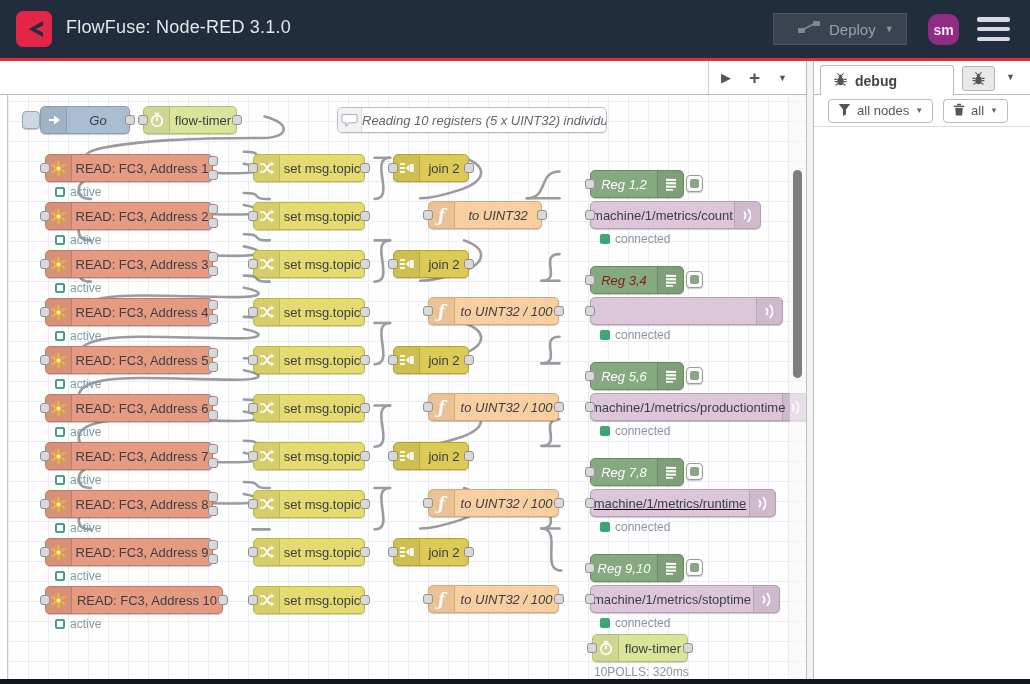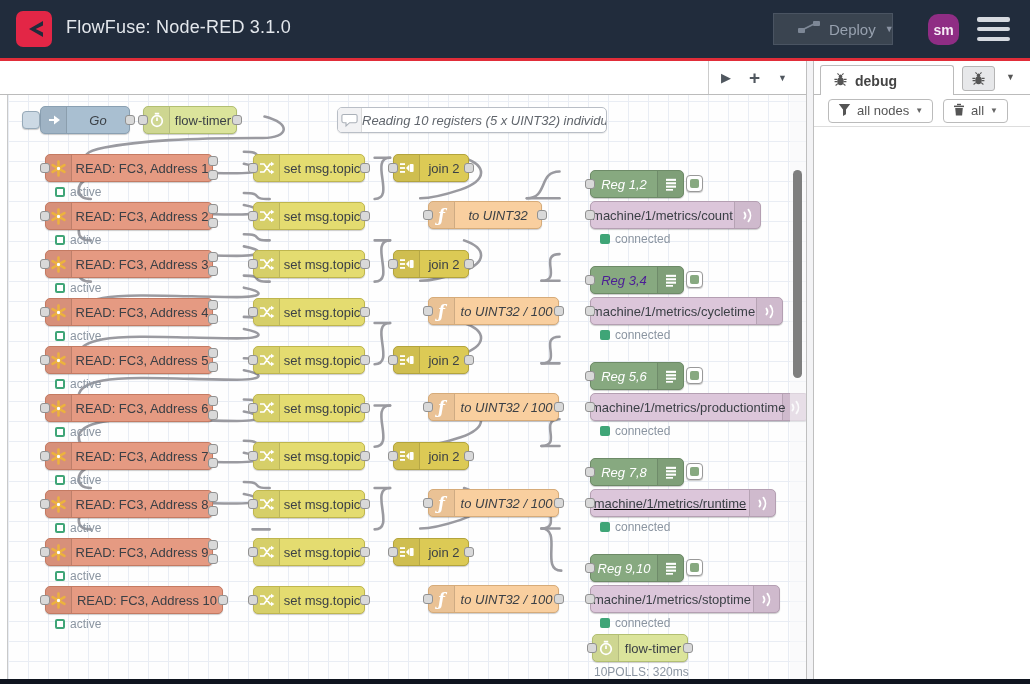--- a/index.html
+++ b/index.html
@@ -3,21 +3,21 @@
 <meta charset="utf-8">
 <style>
   * { box-sizing: border-box; margin: 0; padding: 0; }
   html,body { width:1030px; height:684px; overflow:hidden; font-family:"Liberation Sans", sans-serif; background:#fff; }
   #app { position:relative; width:1030px; height:684px; background:#fff; }
 
   
   #header { position:absolute; left:0; top:0; width:1030px; height:58px; background:#212c3c; display:flex; align-items:center; }
   #logo { position:absolute; left:16px; top:11px; width:36px; height:36px; border-radius:7px; background:#e32646; display:flex; align-items:center; justify-content:center; }
   #title { position:absolute; left:66px; top:17px; font-size:18px; color:#e3e7ec; letter-spacing:.2px; }
-  #deploy { position:absolute; left:773px; top:13px; width:120px; height:32px; background:#3a4450; border:1px solid #4a5462; display:flex; align-items:center; gap:9px; padding:0 24px; cursor:pointer; }
+  #deploy { position:absolute; left:773px; top:13px; width:134px; height:32px; background:#3a4450; border:1px solid #4a5462; display:flex; align-items:center; gap:9px; padding:0 24px; cursor:pointer; }
   #deploy .dlabel { color:#97a1af; font-size:15px; flex:1; text-align:center; }
   #deploy .caret { color:#8a93a3; font-size:9px; }
   #avatar { position:absolute; left:928px; top:14px; width:31px; height:31px; border-radius:10px; background:#8f2d84; color:#f6ecf5; font-size:14px; font-weight:bold; display:flex; align-items:center; justify-content:center; }
   #hamburger { position:absolute; left:977px; top:17px; width:33px; height:24px; display:flex; flex-direction:column; justify-content:space-between; cursor:pointer; }
   #hamburger div { height:4.5px; background:#d6dae0; border-radius:2px; }
   #redline { position:absolute; left:0; top:58px; width:1030px; height:3px; background:#e12d39; }
 
   
   #tabbar { position:absolute; left:0; top:61px; width:806px; height:34px; background:#fff; border-bottom:1px solid #bbb; }
   #flowtab { position:absolute; left:35px; top:3px; width:196px; height:31px; background:#fff; border:1px solid #bbb; border-bottom:none; border-radius:3px 3px 0 0; display:flex; align-items:center; padding-left:20px; font-size:15px; color:#4d535b; }
@@ -666,21 +666,21 @@
           <div class="band right">
             <svg width="14" height="15" viewBox="0 0 14 15">
               <g fill="#fff">
                 <rect x="2" y="1.8" width="10" height="2.1"></rect>
                 <rect x="2" y="5.2" width="10" height="2.1"></rect>
                 <rect x="2" y="8.6" width="10" height="2.1"></rect>
                 <rect x="2" y="12" width="7" height="1.7"></rect>
               </g>
             </svg>
           </div>
-          <span class="nlabel it" style="padding-right: 26px; color: #4c1d95; text-align: center;">Reg 3,4</span>
+          <span class="nlabel it" style="padding-right: 26px; color: #7f1d1d; text-align: center;">Reg 3,4</span>
           <div class="port" style="left: -6px; top: 8px;"></div>
         </div>
         <div class="dbg-btn" style="left: 686px; top: 176px;">
           <div></div>
         </div>
         <div class="node" style="left: 590px; top: 267px; width: 94px; background: rgb(135, 169, 128); border-color: rgb(109, 138, 103);">
           <div class="band right">
             <svg width="14" height="15" viewBox="0 0 14 15">
               <g fill="#fff">
                 <rect x="2" y="1.8" width="10" height="2.1"></rect>
@@ -748,21 +748,20 @@
         </div>
         <div class="node" style="left: 590px; top: 202px; width: 193px; background: rgb(220, 198, 218); border-color: rgb(180, 159, 178);">
           <div class="band right">
             <svg width="14" height="17" viewBox="0 0 14 17">
               <g stroke="#fff" stroke-width="1.8" fill="none" stroke-linecap="round">
                 <path d="M3.4 5.4a5.4 5.4 0 0 1 0 6.2"></path>
                 <path d="M7.4 2.6a9.6 9.6 0 0 1 0 11.8"></path>
               </g>
             </svg>
           </div>
-          <span class="nlabel" style="padding-right: 26px;">machine/1/metrics/cycletime</span>
           <div class="port" style="left: -6px; top: 8px;"></div>
         </div>
         <div class="status" style="left: 600px; top: 233px;">
           <span class="sq-dot"></span>
           <span>connected</span>
         </div>
         <div class="node" style="left: 590px; top: 298px; width: 219px; background: rgb(220, 198, 218); border-color: rgb(180, 159, 178);">
           <div class="band right">
             <svg width="14" height="17" viewBox="0 0 14 17">
               <g stroke="#fff" stroke-width="1.8" fill="none" stroke-linecap="round">

